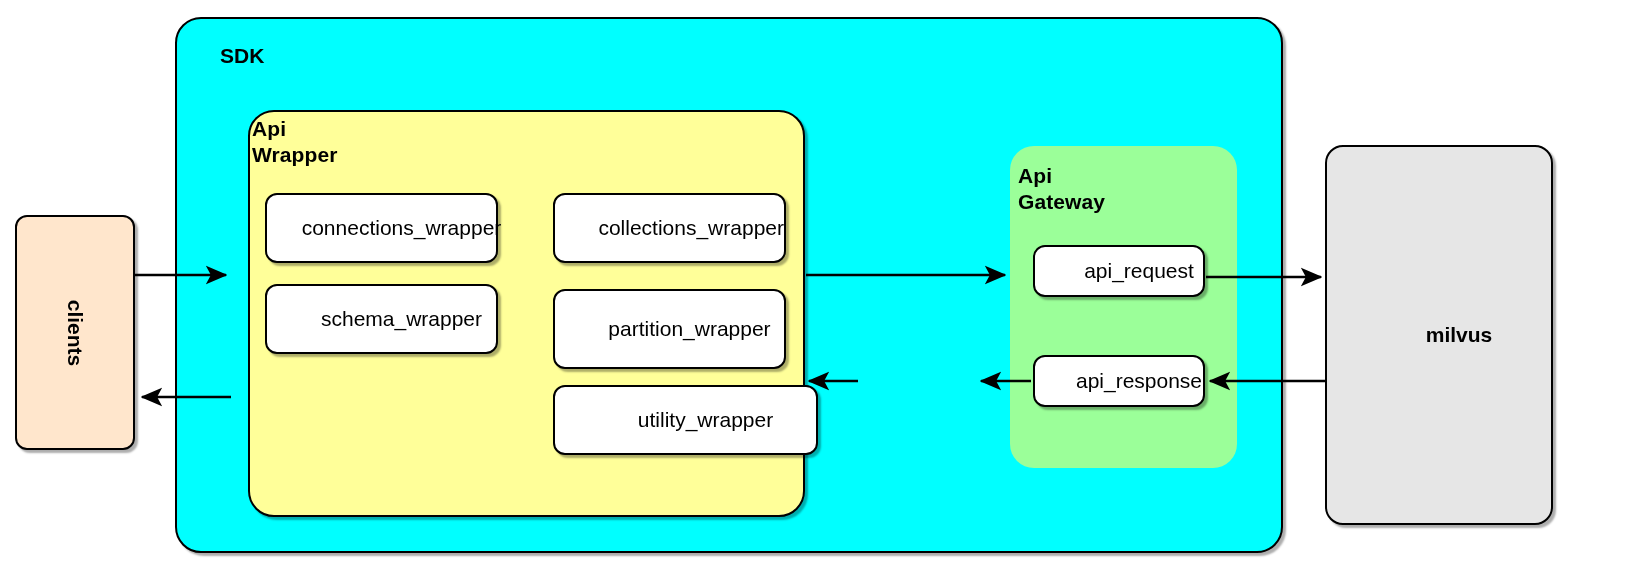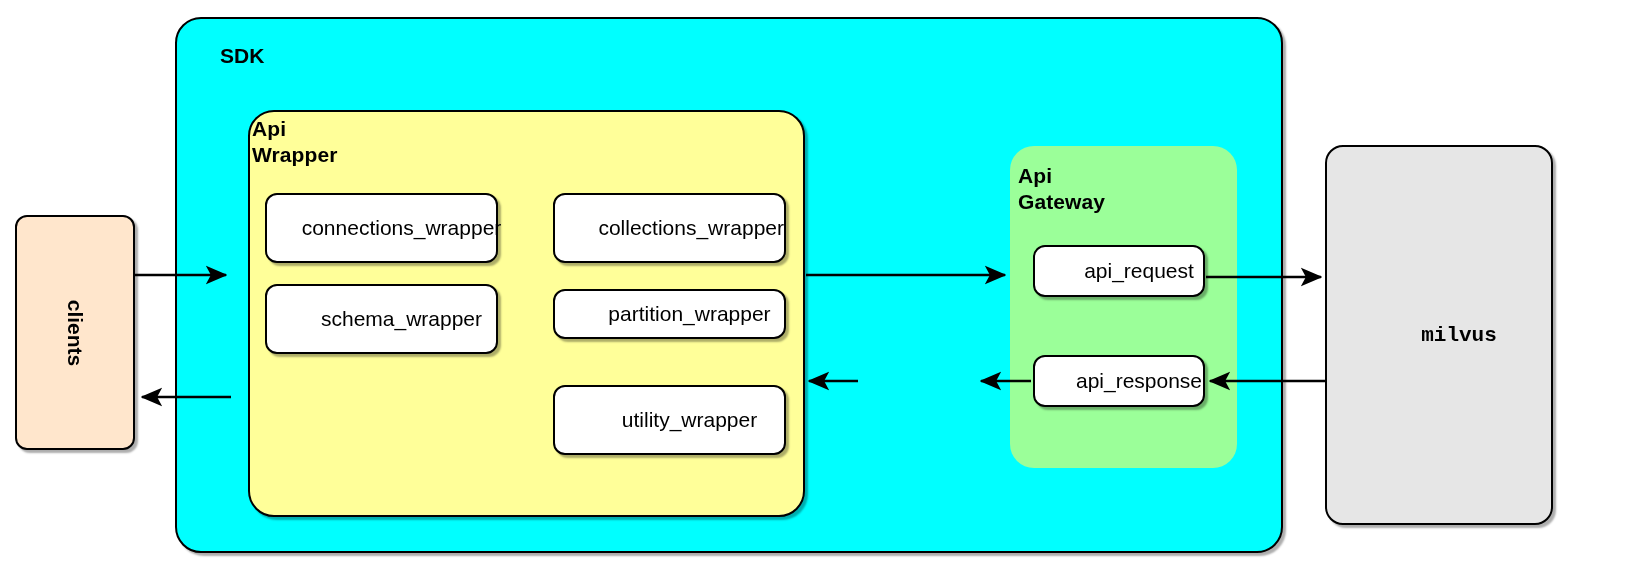--- a/index.html
+++ b/index.html
@@ -45,21 +45,21 @@
     background: #ffffff;
     align-items: center;
     justify-content: center;
   }
   .leaf-label {
     font-size: 21px;
     color: #000000;
     white-space: nowrap;
     margin-left: 40px;
   }
-  .leaf-label.bold { font-weight: bold; font-family: Liberation Mono, monospace; }
+  .leaf-label.bold { font-weight: bold; }
 
   
   .rot-label {
     transform: rotate(90deg);
     transform-origin: center center;
     font-weight: bold;
     font-size: 21px;
   }
 
   
@@ -91,26 +91,26 @@
   </div>
 
   <div class="box leaf-box" style="left:553px; top:193px; width:233px; height:70px;justify-content:flex-end;">
     <span class="leaf-label">collections_wrapper</span>
   </div>
 
   <div class="box leaf-box" style="left:265px; top:284px; width:233px; height:70px;">
     <span class="leaf-label">schema_wrapper</span>
   </div>
 
-  <div class="box leaf-box" style="left:553px; top:289px; width:233px; height:50px;">
+  <div class="box leaf-box" style="left:553px; top:289px; width:233px; height:80px;">
     <span class="leaf-label">partition_wrapper</span>
   </div>
 
 
-  <div class="box leaf-box" style="left:553px; top:385px; width:233px; height:70px;">
+  <div class="box leaf-box" style="left:553px; top:385px; width:265px; height:70px;">
     <span class="leaf-label">utility_wrapper</span>
   </div>
 
 
   <div class="box container-box" style="left:1010px; top:146px; width:227px; height:322px; background:#9BFF99; border:none; box-shadow:none; border-radius:24px;">
   </div>
   <div class="container-label" style="left:1018px; top:163px; width:128px;">Api
 Gateway</div>
 
   <div class="box leaf-box" style="left:1033px; top:245px; width:172px; height:52px;">

